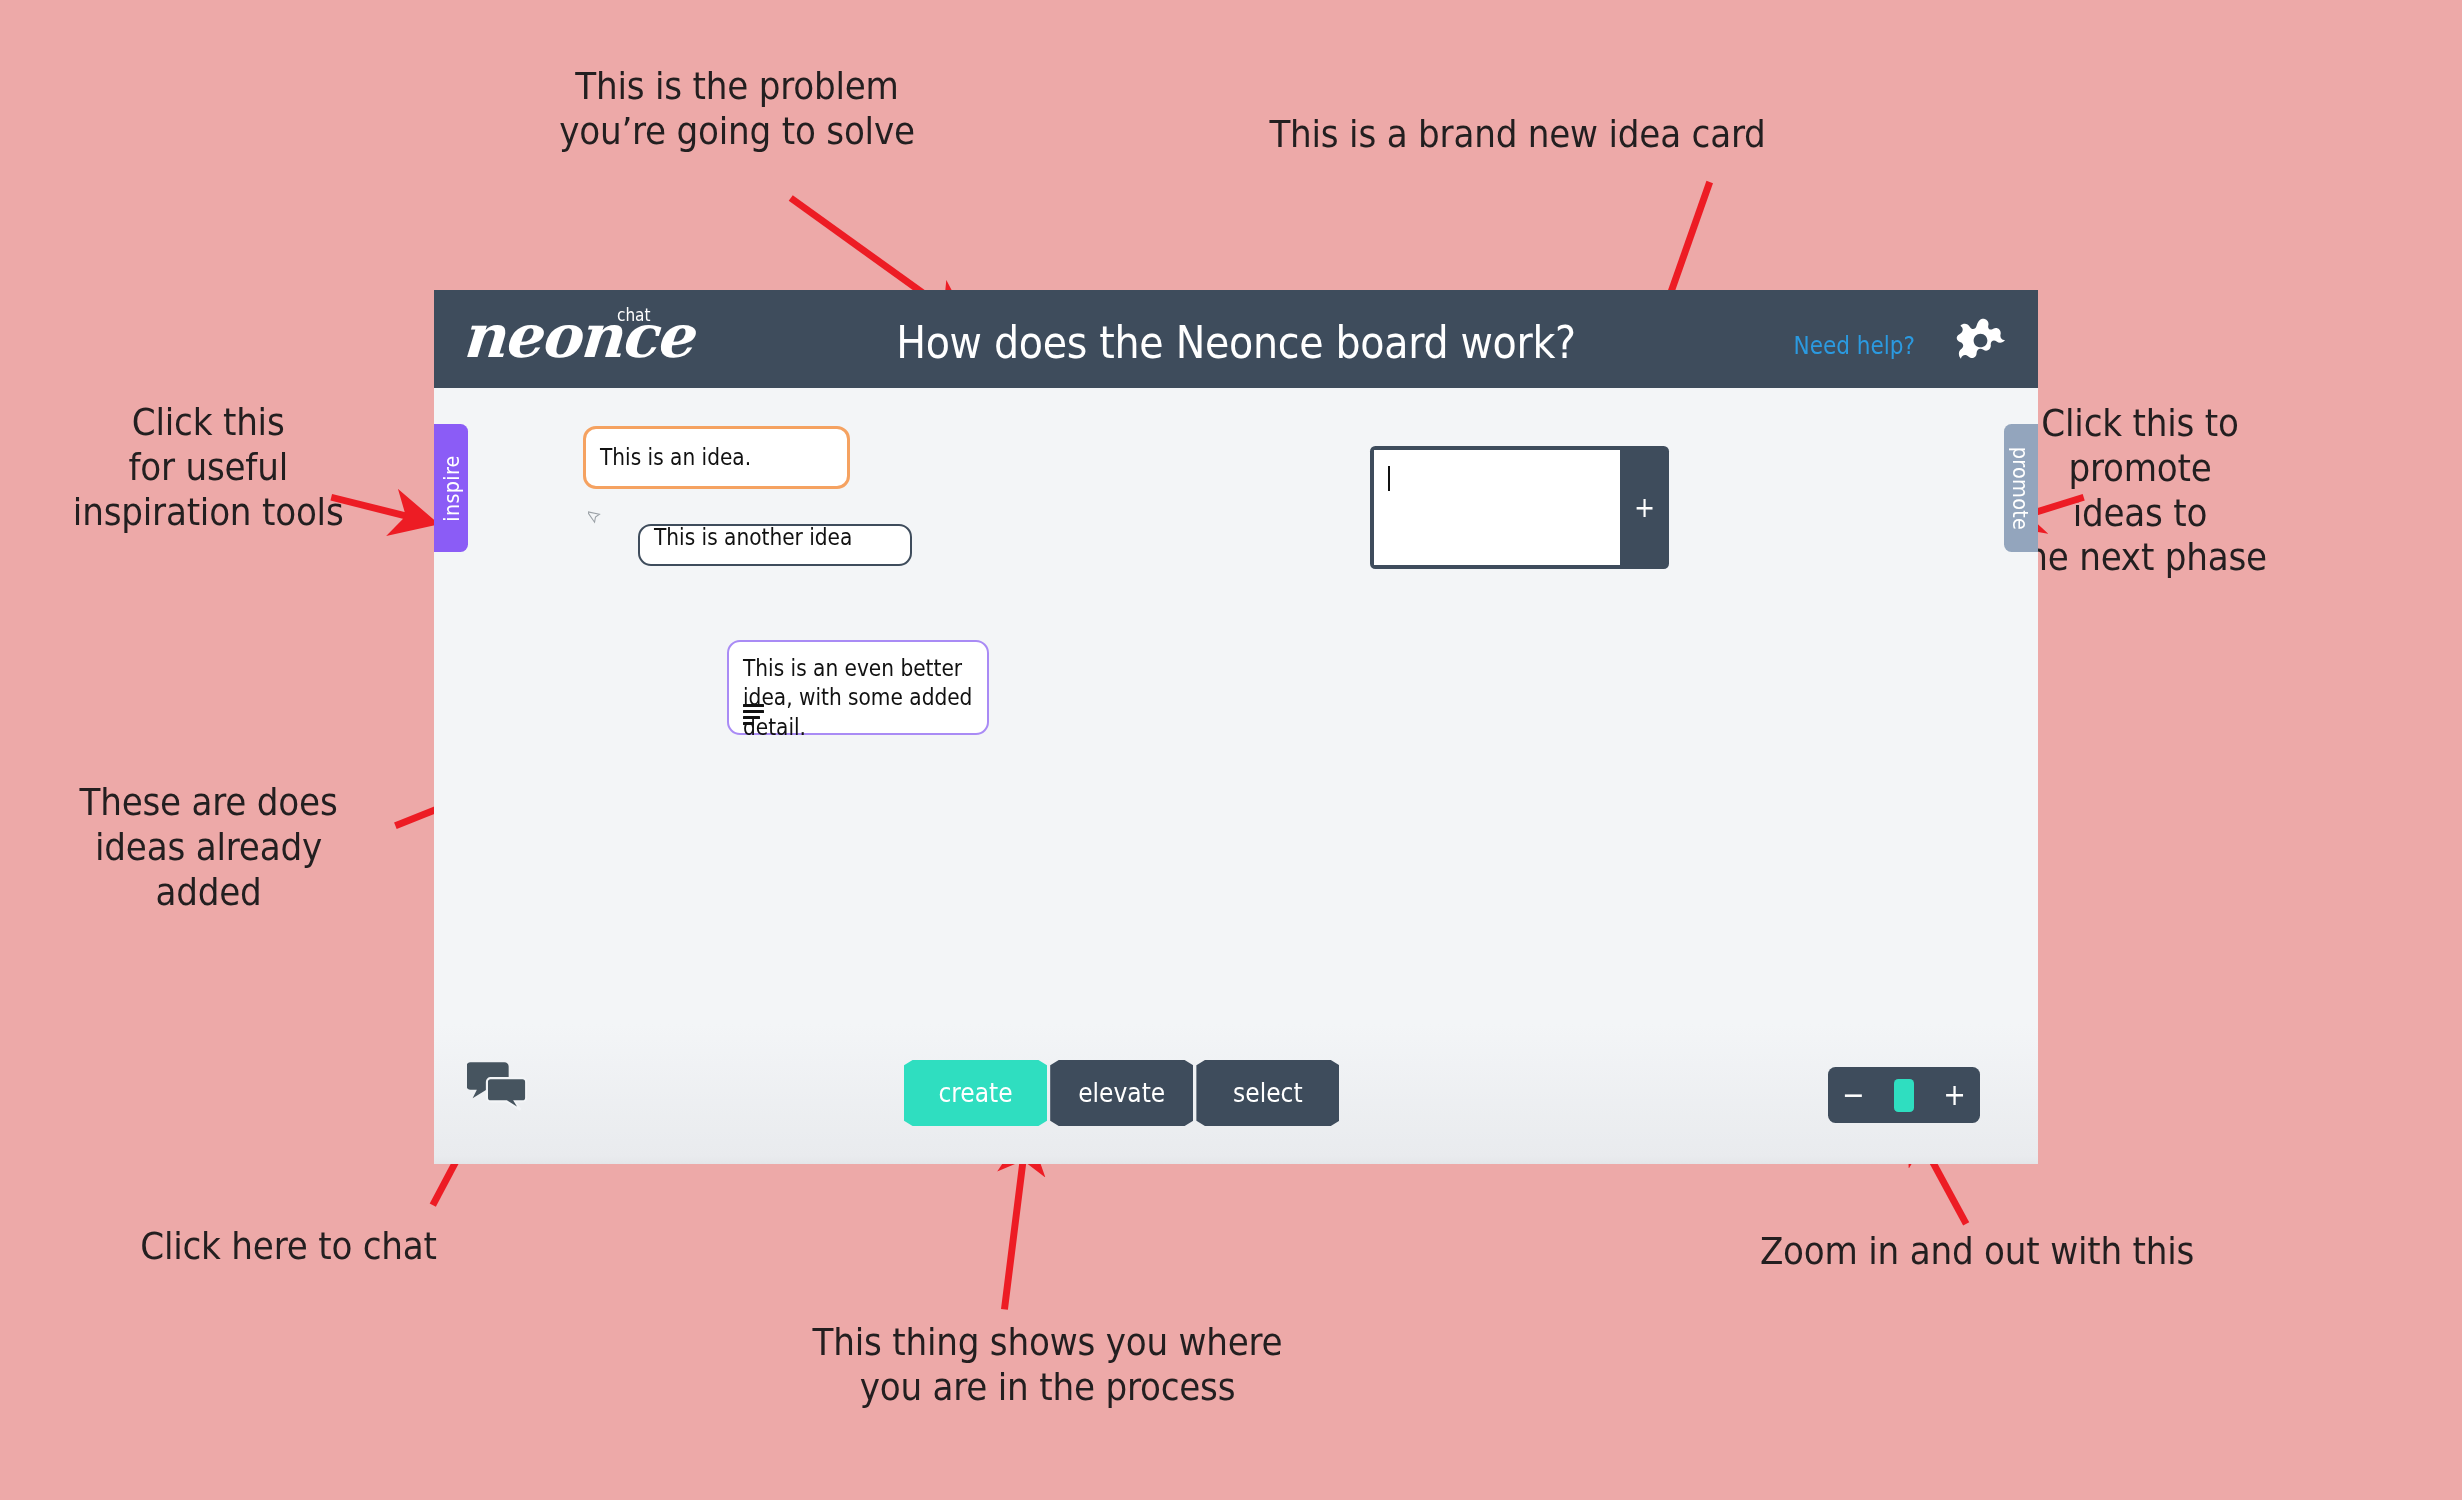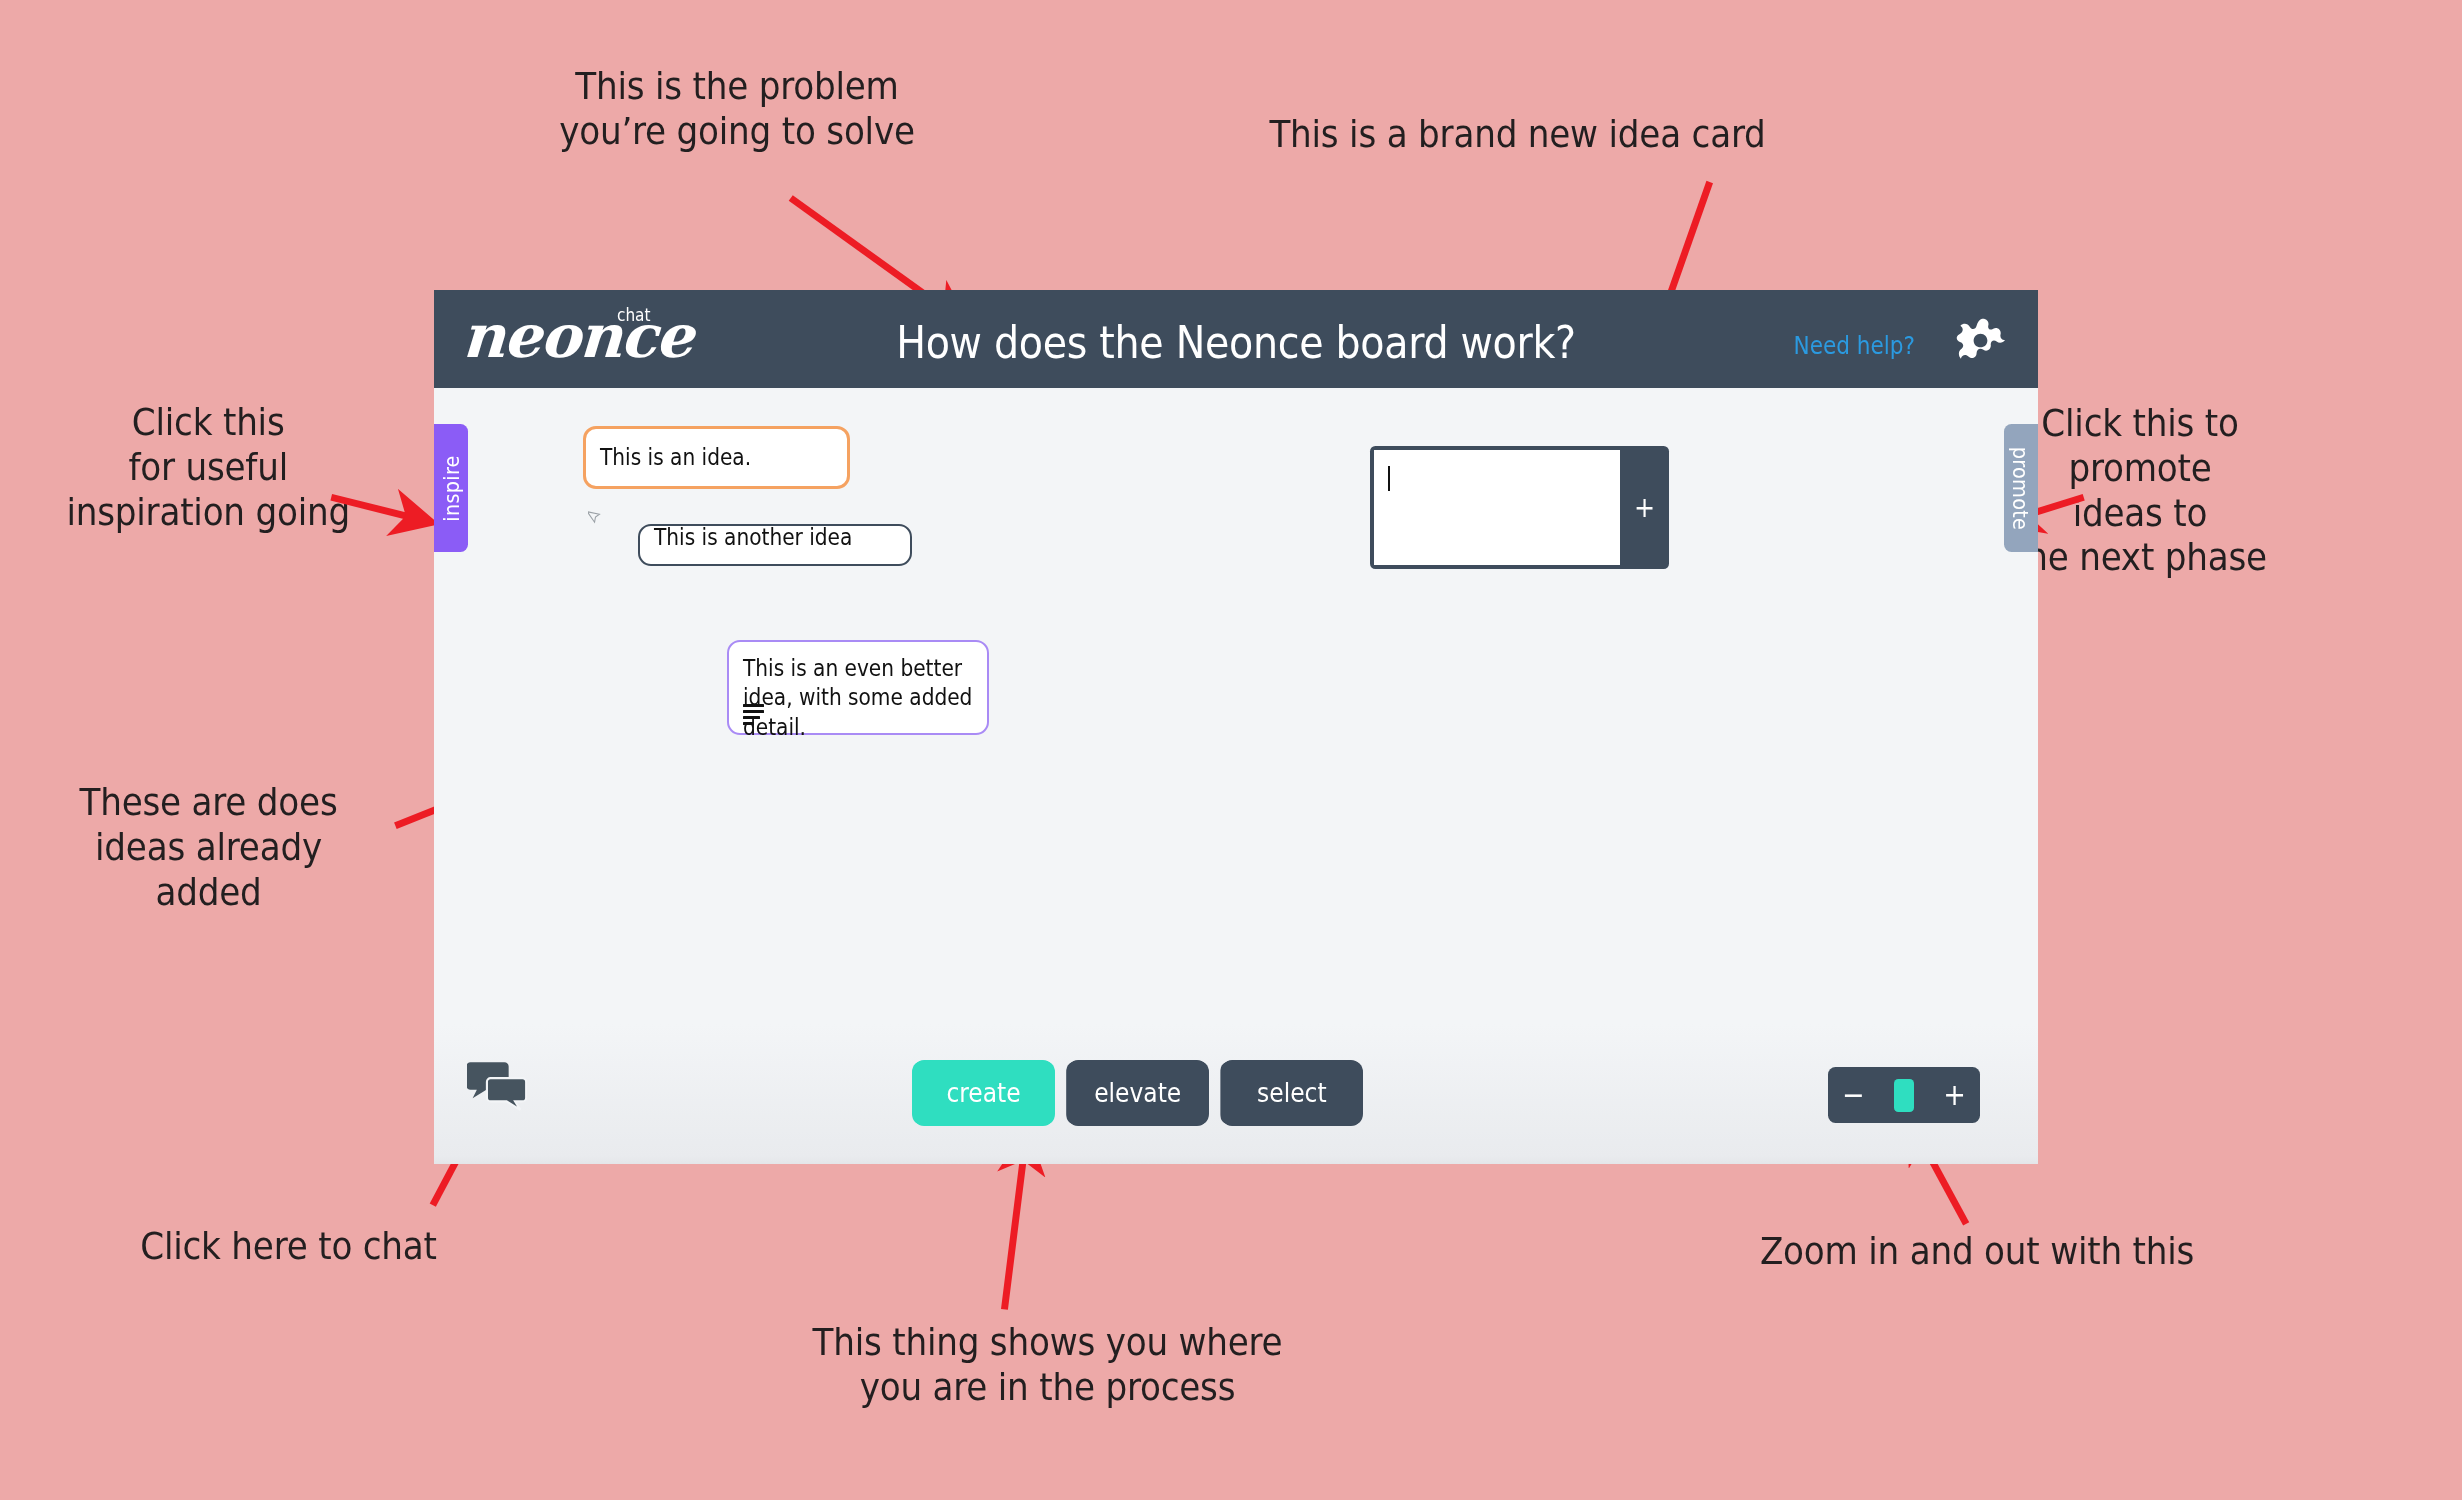--- a/index.html
+++ b/index.html
@@ -271,22 +271,21 @@
     display: flex;
     align-items: center;
     justify-content: center;
     color: #ffffff;
     font-size: 26px;
     cursor: pointer;
     border: none;
     font-family: inherit;
     background: #3e4c5c;
     clip-path: polygon(0% 8%, 6% 0%, 94% 0%, 100% 8%, 100% 92%, 94% 100%, 6% 100%, 0% 92%);
-    border-radius: 12px;
-    margin-left: 8px;
+    border-radius: 1px;
   }
   .phase-btn.active { background: #2fdec0; }
 
   
   #zoom-control {
     position: absolute;
     right: 58px;
     bottom: 41px;
     width: 152px;
     height: 56px;
@@ -318,21 +317,21 @@
 </head>
 <body>
 
 <div class="annot c" style="left:470px; top:64px; width:534px;">This is the problem
 you’re going to solve</div>
 
 <div class="annot c" style="left:1197px; top:112px; width:641px;">This is a brand new idea card</div>
 
 <div class="annot c" style="left:10.7px; top:400px; width:395px;">Click this
 for useful
-inspiration going</div>
+inspiration tools</div>
 
 <div class="annot c" style="left:1953px; top:401px; width:374px;">Click this to
 promote
 ideas to
 the next phase</div>
 
 <div class="annot c" style="left:32px; top:780px; width:353px;">These are does
 ideas already
 added</div>
 

